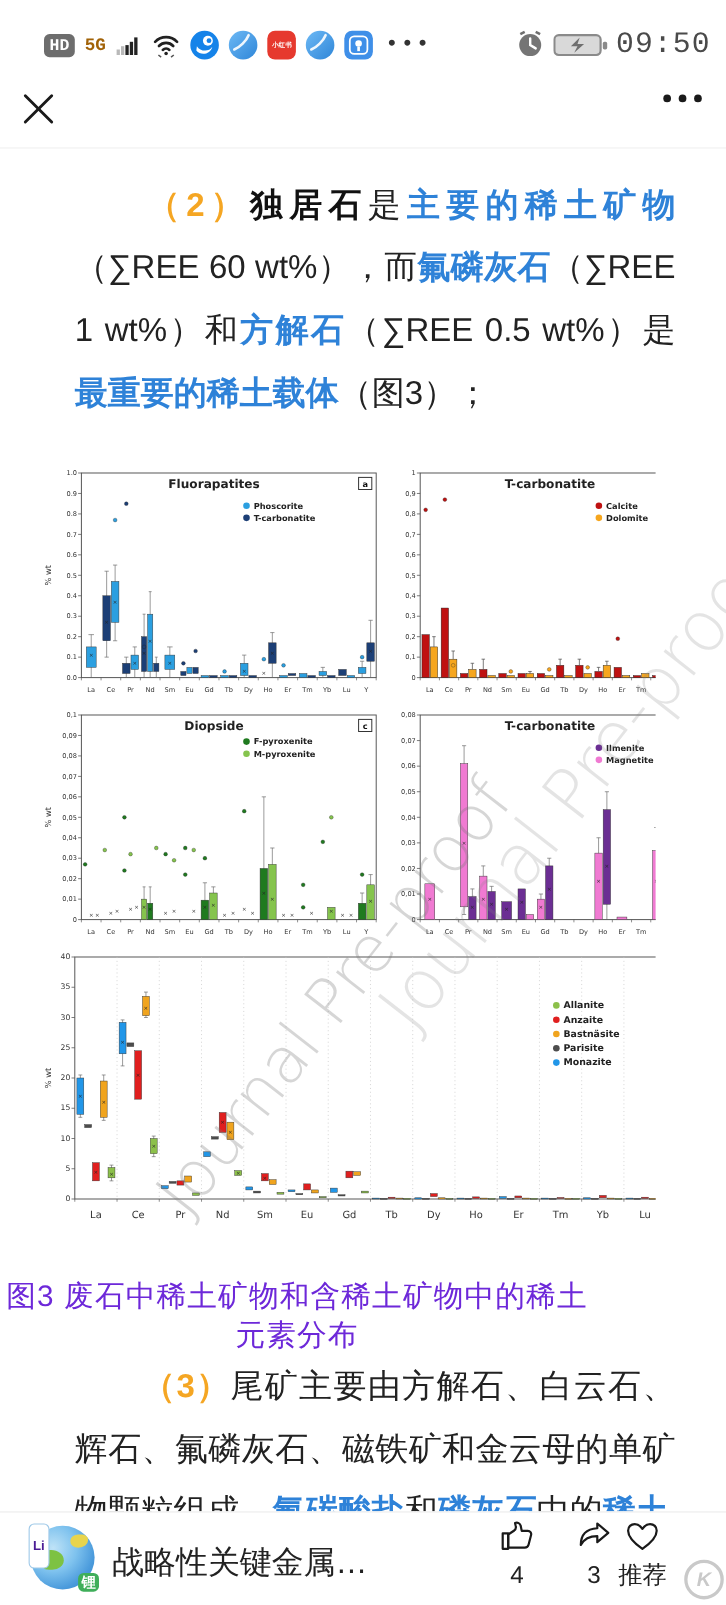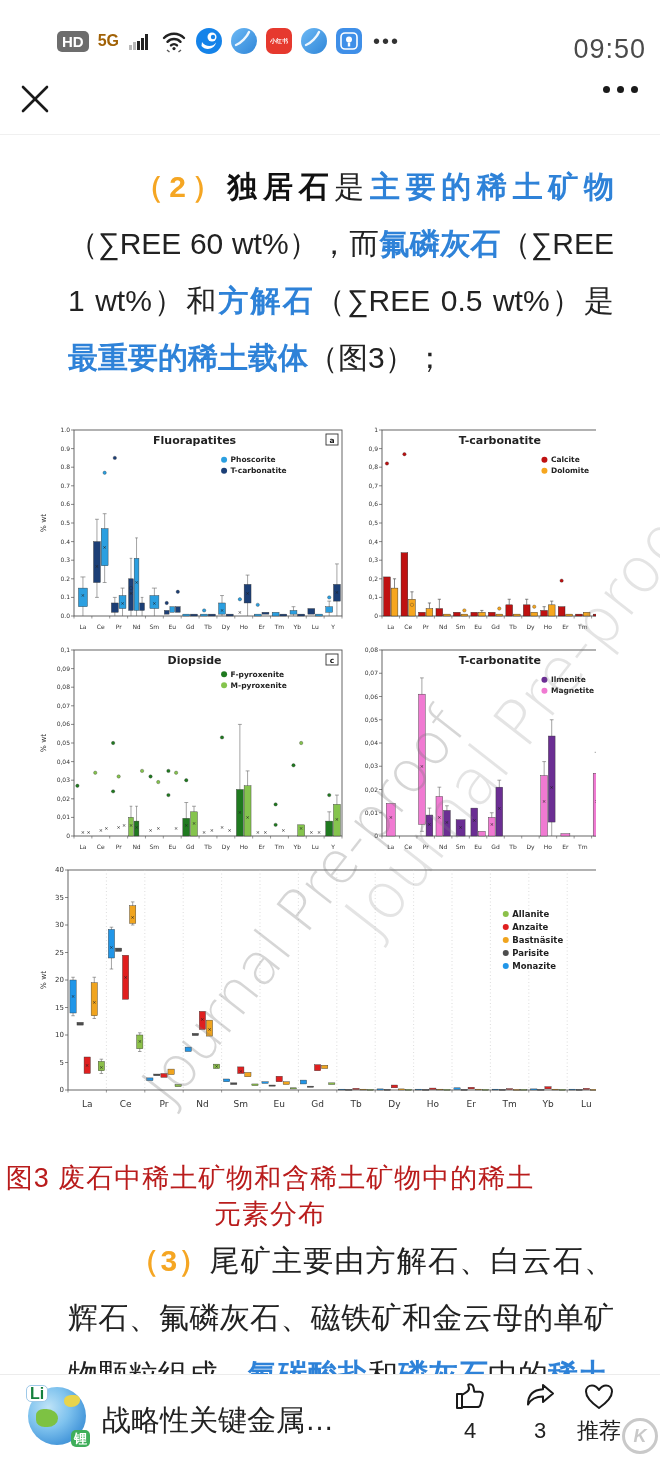--- a/index.html
+++ b/index.html
@@ -1,21 +1,21 @@
 <!DOCTYPE html>
 <html><head>
 <meta charset="utf-8">
 <style>
   html,body{margin:0;padding:0;background:#fff;}
   .screen{position:relative;width:660px;height:1459px;background:#fff;overflow:hidden;
           font-family:"Liberation Sans","DejaVu Sans",sans-serif;color:#1a1a1a;}
   
-  .statusbar{position:absolute;top:20px;left:17px;right:0;height:42px;}
+  .statusbar{position:absolute;top:20px;left:0;right:0;height:42px;font-family:Liberation Mono, monospace;}
   .sb-left{position:absolute;left:40px;top:0;display:flex;align-items:center;gap:9px;height:42px;}
-  .sb-right{position:absolute;right:14px;top:0;display:flex;align-items:center;gap:7px;height:42px;flex-direction:column;}
+  .sb-right{position:absolute;right:14px;top:0;display:flex;align-items:center;gap:7px;height:42px;}
   .hd-badge{background:#6d6d6d;color:#fff;font-weight:bold;font-size:15px;border-radius:5px;
             padding:3px 5px;line-height:1;}
   .net-label{font-size:16px;font-weight:bold;color:#a16207;line-height:1;}
   .sb-time{font-size:27px;color:#4a4a4a;letter-spacing:1px;}
   .appicon{width:26px;height:26px;border-radius:7px;display:flex;align-items:center;justify-content:center;}
   .appicon.round{border-radius:50%;}
   .sb-dots{color:#333;font-size:20px;letter-spacing:2px;line-height:1;margin-left:2px;}
   
   .header{position:absolute;top:62px;left:0;width:660px;height:72px;border-bottom:1px solid #f0f0f0;}
   .close-btn{position:absolute;left:18px;top:20px;width:34px;height:34px;cursor:pointer;}
@@ -25,21 +25,21 @@
   .para{position:absolute;left:68px;width:546px;font-size:30px;line-height:57px;
         text-align:justify;text-justify:inter-ideograph;color:#222;}
   .para2{top:158px;}
   .para3{top:1232px;height:142px;overflow:hidden;}
   .indent{display:inline-block;width:60px;}
   .sg-orange{color:#f5a623;font-weight:bold;}
   .sg-blue{color:#2e82d8;font-weight:bold;}
   .sg-bold{font-weight:bold;color:#111;}
   .sg-plain{color:#222;}
   .caption{position:absolute;top:1160px;left:0;width:540px;text-align:center;
-           font-size:27px;color:#b91c1c;letter-spacing:1px;}
+           font-size:27px;color:#6d28d9;letter-spacing:1px;}
   
   .figure{position:absolute;top:412px;left:0;width:596px;height:706px;background:#fff;overflow:hidden;}
   .panel{position:absolute;}
   .panel svg{display:block;}
   .journal-wm{position:absolute;font-family:"DejaVu Sans",sans-serif;font-weight:300;
               color:rgba(120,120,120,0.30);white-space:nowrap;pointer-events:none;
               transform-origin:0 0;}
   .wm1{left:128px;top:1075px;font-size:58px;transform:rotate(-52deg);position:absolute;}
   .wm2{left:330px;top:905px;font-size:64px;transform:rotate(-52deg);position:absolute;
        color:rgba(130,130,130,0.22);}
@@ -47,32 +47,32 @@
   
   .footer{position:absolute;top:1374px;left:0;width:660px;height:85px;background:#fff;
           border-top:1px solid #ececec;z-index:5;}
   .avatar{position:absolute;left:28px;top:12px;width:58px;height:58px;border-radius:50%;
           background:radial-gradient(circle at 35% 35%,#bfe3f7 0%,#7ec2ee 40%,#4b9bdc 70%,#2f7fc4 100%);
           overflow:visible;}
   .avatar .land{position:absolute;left:8px;top:22px;width:22px;height:18px;background:#7dc243;
                 border-radius:40% 60% 55% 45%;}
   .avatar .land2{position:absolute;right:6px;top:8px;width:16px;height:12px;background:#e8d44d;
                  border-radius:50% 40% 60% 50%;}
-  .badge-li{position:absolute;left:-2px;top:-2px;background:#fff;color:#15803d;font-size:16px;
-            font-weight:bold;border:1px solid #9fc9e8;border-radius:5px;padding:0 3px;line-height:15px;}
+  .badge-li{position:absolute;left:-2px;top:-2px;background:#fff;color:#4c1d95;font-size:12px;
+            font-weight:bold;border:1px solid #9fc9e8;border-radius:5px;padding:12px 3px;line-height:15px;}
   .badge-zh{position:absolute;right:-4px;bottom:-2px;background:#3fae5a;color:#fff;font-size:13px;
             font-weight:bold;border-radius:5px;padding:1px 3px;line-height:15px;}
   .author{position:absolute;left:102px;top:26px;font-size:29px;color:#222;width:240px;
           white-space:nowrap;overflow:hidden;text-overflow:ellipsis;}
   .follow-btn{position:absolute;left:348px;top:16px;width:110px;height:50px;background:#f5f5f7;
               border-radius:9px;display:flex;align-items:center;justify-content:center;
               font-size:26px;color:#222;cursor:pointer;}
   .action{position:absolute;top:4px;width:56px;text-align:center;cursor:pointer;}
   .action .cnt{font-size:22px;color:#222;margin-top:0px;line-height:24px;}
-  .act-like{left:442px;} .act-share{left:512px;} .act-heart{left:556px;margin-left:15px;}
+  .act-like{left:442px;} .act-share{left:512px;} .act-heart{left:556px;}
   
   .xq-wm{position:absolute;right:2px;top:1418px;display:flex;align-items:center;gap:5px;
          color:#c2c2c2;font-size:25px;z-index:9;pointer-events:none;}
   .xq-logo{width:30px;height:30px;border-radius:50%;border:3px solid #c9c9c9;color:#c9c9c9;
            display:flex;align-items:center;justify-content:center;font-size:18px;font-weight:bold;
            font-style:italic;}
 </style>
 </head>
 <body>
 

